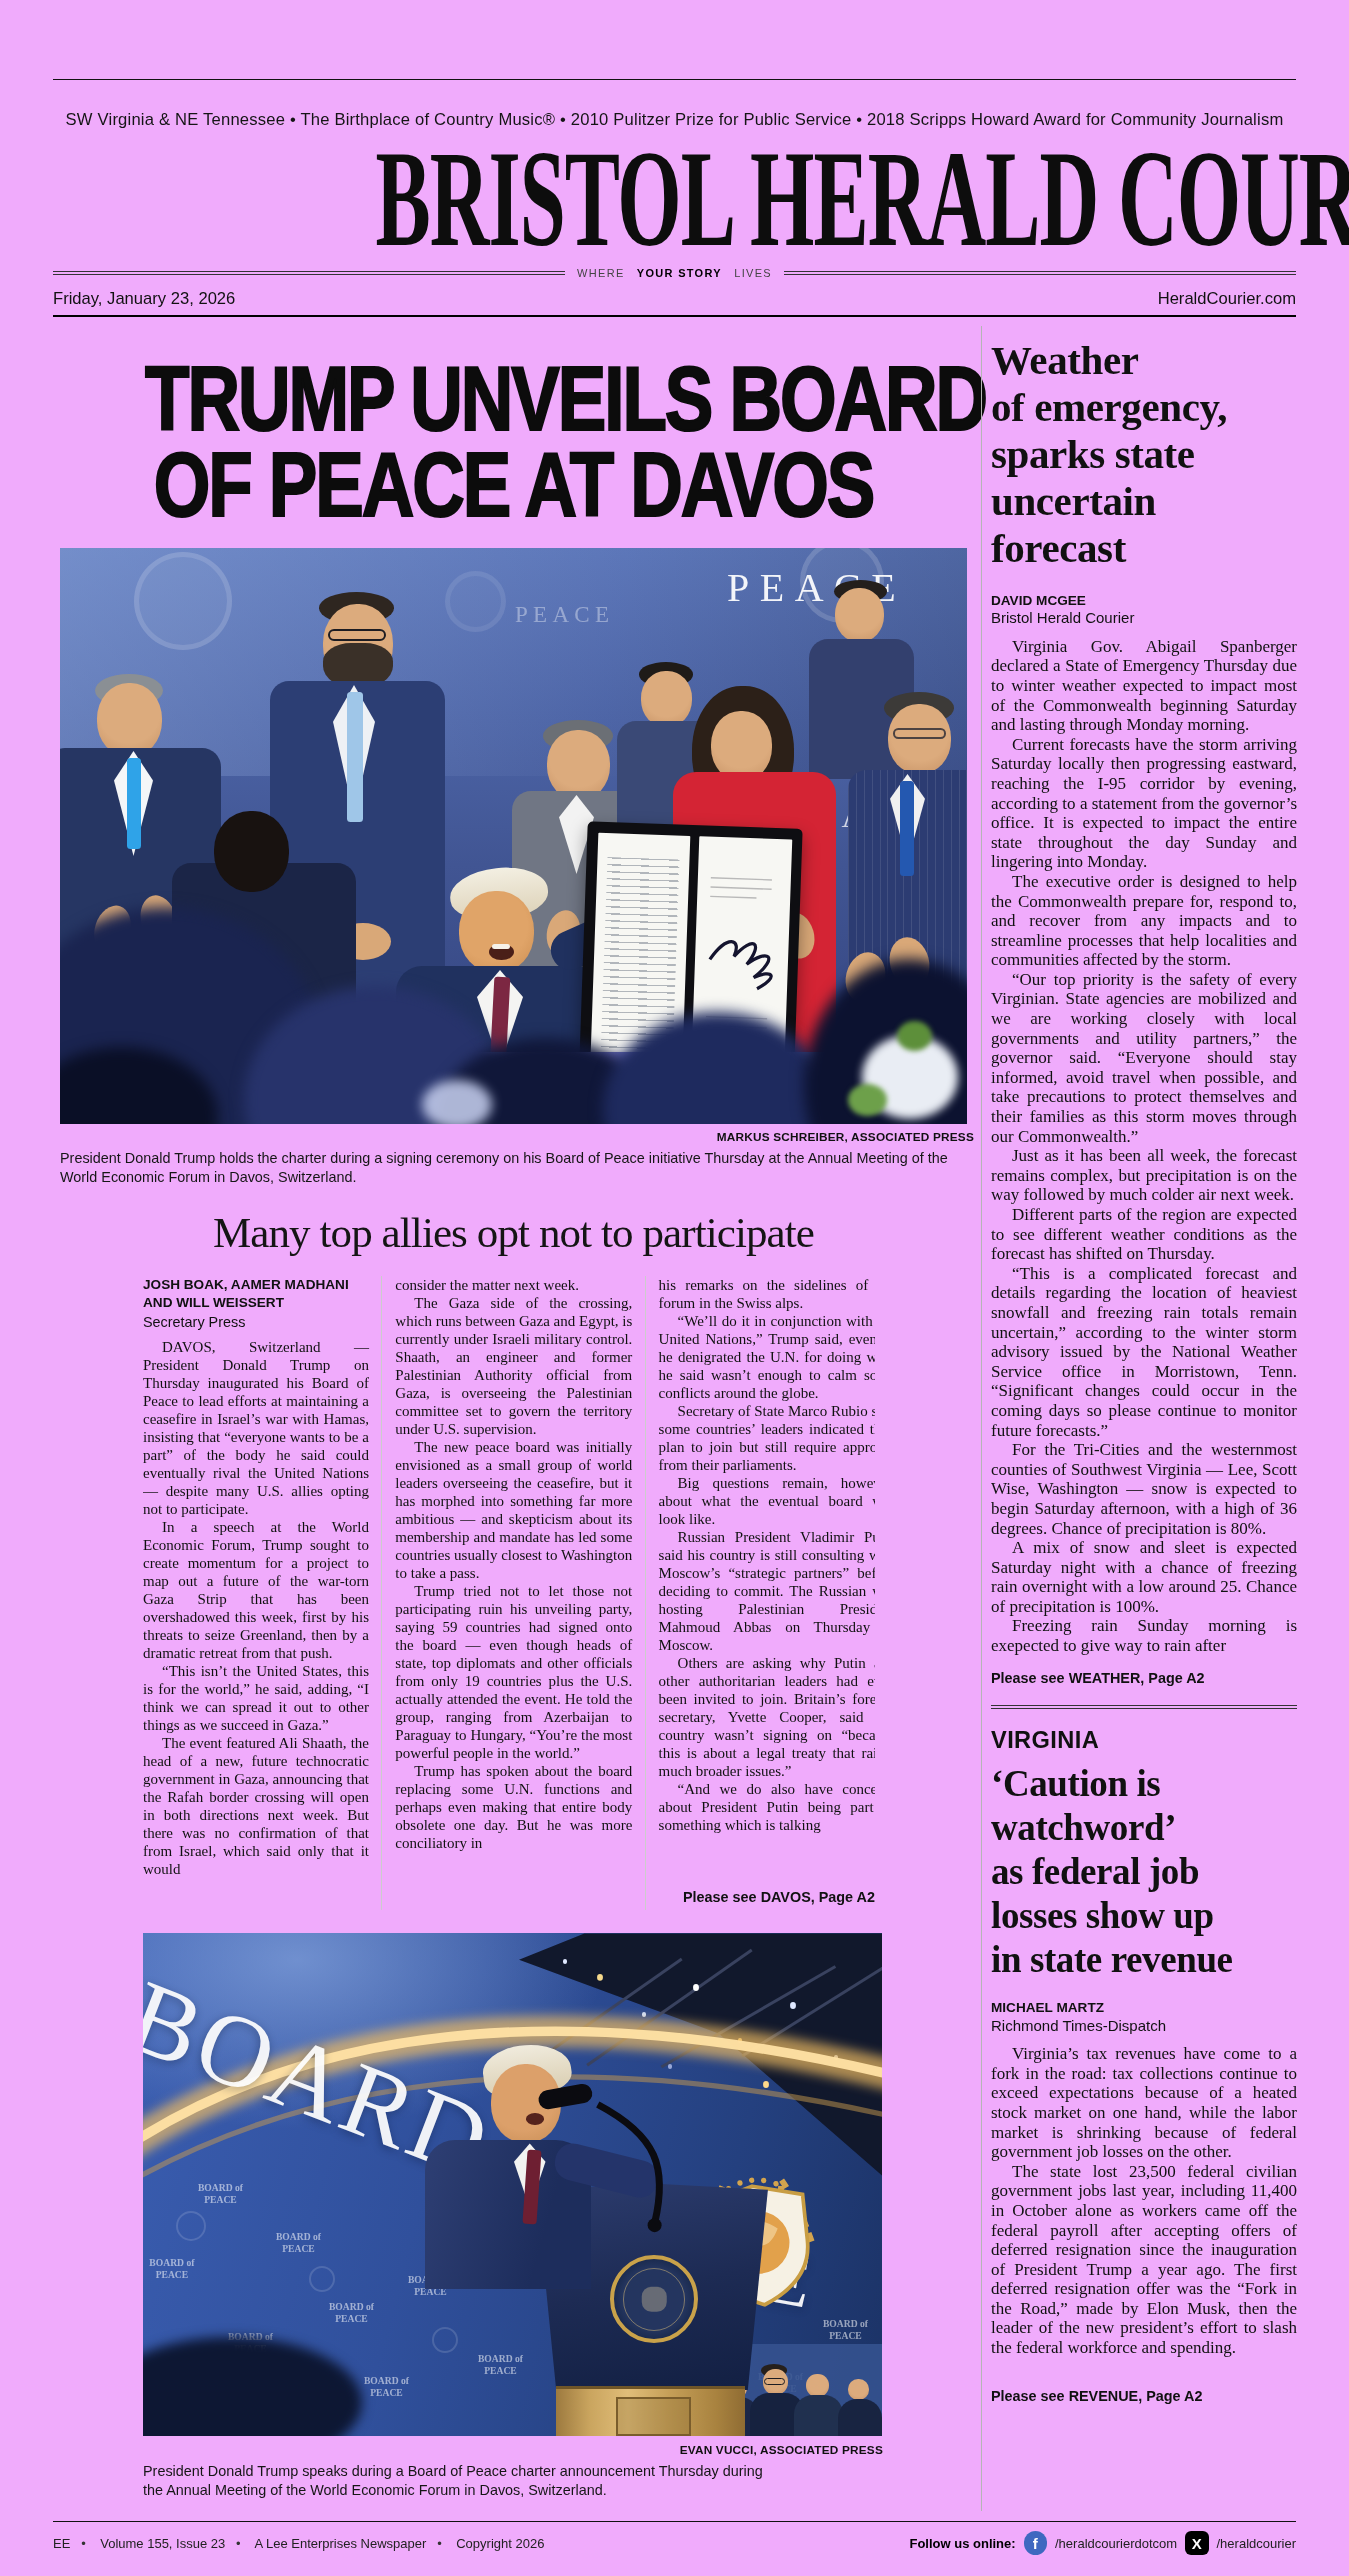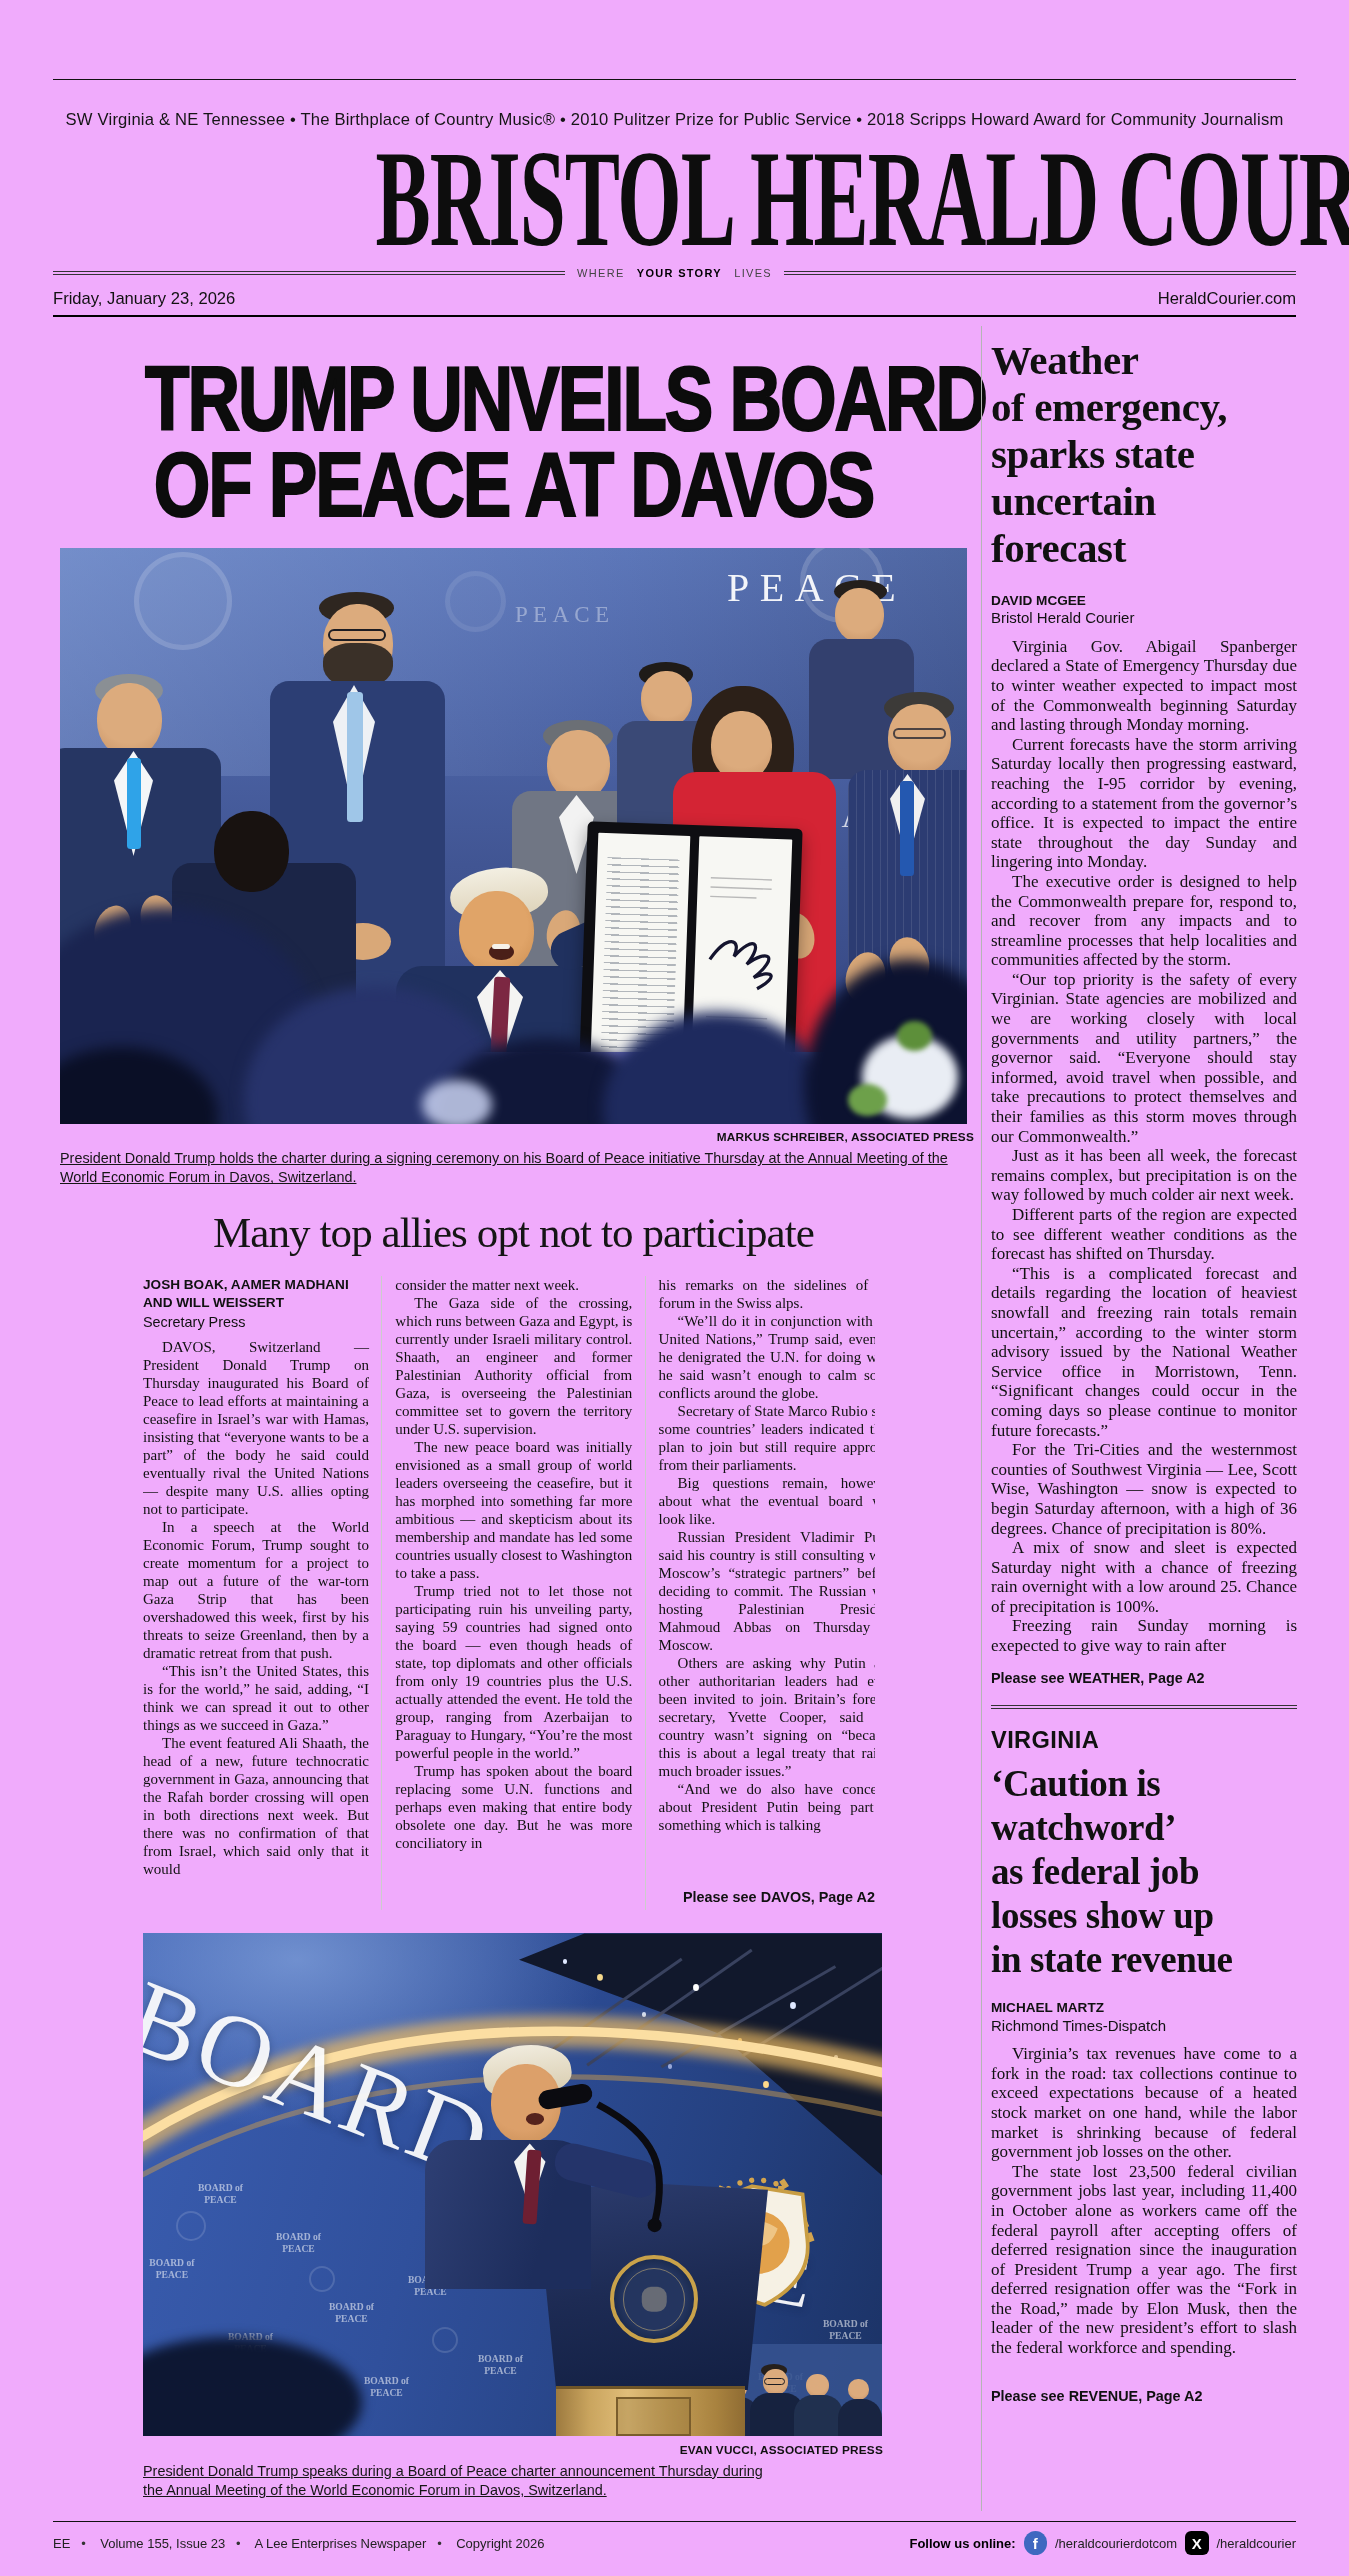--- a/index.html
+++ b/index.html
@@ -30,21 +30,21 @@
   .lead-head{margin-top:30px;text-align:center;font-family:"Liberation Sans",sans-serif;
              font-weight:700;font-size:91px;line-height:.94;letter-spacing:-2.6px;color:#0c0c0c;
              -webkit-text-stroke:2.2px #0c0c0c;}
   .lead-head span{display:block;transform:scaleX(.8);white-space:nowrap;}
   .photo{position:relative;overflow:hidden;background:#2c3f77;}
   .photo1{width:907px;height:576px;margin:21px auto 0;}
   .photo2{width:739px;height:503px;margin:23px 0 0 90px;}
   .credit{text-align:right;font-family:"Liberation Sans",sans-serif;font-weight:700;font-size:11.8px;
           margin-top:6.1px;letter-spacing:0.2px;color:#111;}
   .photo2-credit{width:830px;}
-  .caption{font-family:"Liberation Sans",sans-serif;font-size:14.4px;line-height:1.32;margin-top:5.3px;color:#161616;text-decoration:underline;}
+  .caption{font-family:"Liberation Sans",sans-serif;font-size:14.4px;line-height:1.32;margin-top:5.3px;color:#161616;}
   .cap2{width:639px;margin-left:90px;}
   .cap1{margin-left:7px;width:901px;}
   .subhead{margin-top:21px;text-align:center;font-weight:400;font-size:43px;letter-spacing:-0.9px;color:#151515;}
   .cols{position:relative;margin:19px 0 0 90px;width:732px;height:634px;overflow:hidden;display:flex;}
   .col{flex:0 0 226px;}
   .col + .col{border-left:0.9px solid #ccc;margin-left:12.3px;padding-left:13px;flex:0 0 251px;}
   .byline{font-family:"Liberation Sans",sans-serif;font-weight:700;font-size:13.6px;line-height:1.3;}
   .byline-org{font-family:"Liberation Sans",sans-serif;font-size:14.4px;margin:1.8px 0 8.8px;}
   .bp{font-size:15px;line-height:18px;text-align:justify;text-indent:19px;}
   .np{text-indent:0;}

